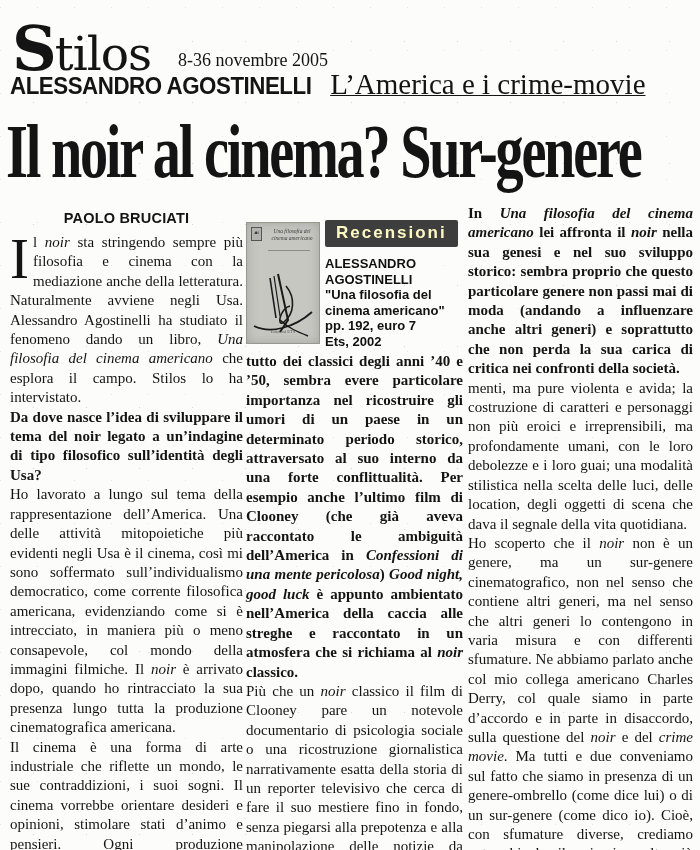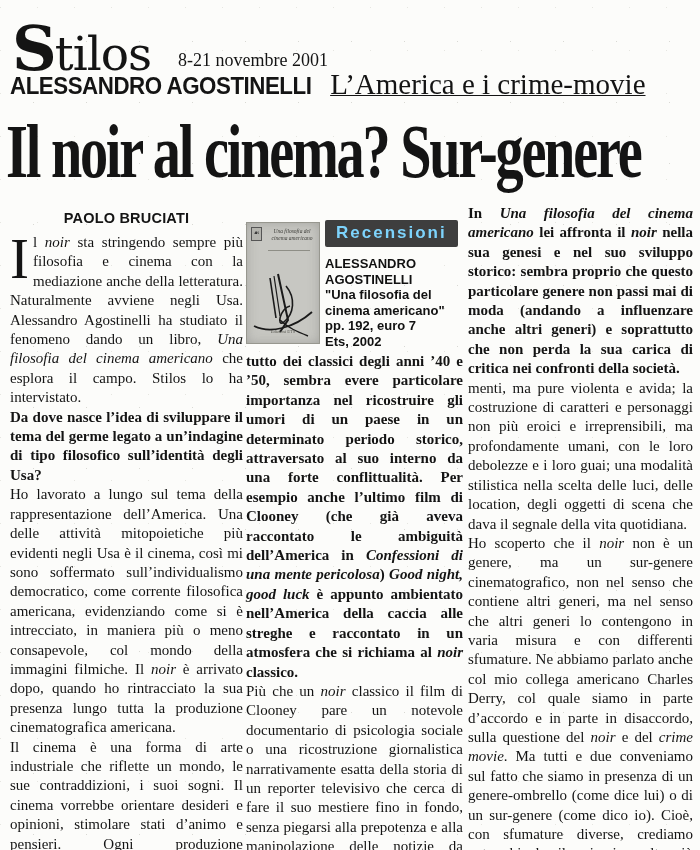--- a/index.html
+++ b/index.html
@@ -36,45 +36,45 @@
   .dropcap{float:left;font-size:57px;line-height:47px;padding:2px 4px 0 0;font-weight:400;}
   
   .review-box{position:relative;height:134px;text-align:left;}
   .book-cover{position:absolute;left:0;top:4px;width:74px;height:122px;background:#c7c7c2;box-shadow:inset 0 0 0 1px #97978f, inset 0 0 12px rgba(90,90,85,.35);}
   .cover-logo{position:absolute;left:5px;top:5px;width:9px;height:12px;border:1px solid #555;background:#b4b4ae;font-size:7px;line-height:11px;text-align:center;color:#333;}
   .cover-title{position:absolute;left:22px;top:6px;right:4px;font-size:5.5px;line-height:6.5px;color:#3c3c38;font-style:italic;text-align:center;}
   .cover-rule{position:absolute;left:22px;top:28px;right:10px;height:1px;background:#8e8e86;}
   .cover-sketch{position:absolute;left:4px;bottom:4px;}
   .cover-footer{position:absolute;bottom:3px;left:0;right:0;text-align:center;font-size:4.5px;color:#55554e;}
   .review-meta{position:absolute;left:79px;top:2px;width:140px;font-family:"Liberation Sans",sans-serif;font-weight:700;}
-  .rec-label{display:inline-block;background:#3e3e3e;color:#7dd3fc;font-size:17px;line-height:1;padding:4px 11px 6px;letter-spacing:2px;border-radius:2px;margin-bottom:9px;}
+  .rec-label{display:inline-block;background:#3e3e3e;color:#fef9c3;font-size:17px;line-height:1;padding:4px 11px 6px;letter-spacing:2px;border-radius:2px;margin-bottom:9px;}
   .book-meta-line{font-size:13px;line-height:15.5px;color:#111;}
 </style>
 </head>
 <body>
 
 <div class="page">
 
   <div class="logo">
     <span class="s">S</span><span class="rest">tilos</span>
   </div>
-  <div class="issue-date">8-21 novembre 2001</div>
+  <div class="issue-date">8-36 novembre 2005</div>
 
   <div class="kicker">
     <span class="kicker-author">ALESSANDRO AGOSTINELLI</span>
     <span class="kicker-title">L’America e i crime-movie</span>
   </div>
 
   <h1 class="headline">Il noir al cinema? Sur-genere</h1>
 
   <div class="byline">PAOLO BRUCIATI</div>
 
   <div class="col col1">
       <p class="para"><span class="dropcap">I</span>l <i>noir</i> sta stringendo sempre più filosofia e cinema con la mediazione anche della letteratura. Naturalmente avviene negli Usa. Alessandro Agostinelli ha studiato il fenomeno dando un libro, <i>Una filosofia del cinema americano</i> che esplora il campo. Stilos lo ha intervistato.</p>
-      <p class="para q">Da dove nasce l’idea di sviluppare il tema del germe legato a un’indagine di tipo filosofico sull’identità degli Usa?</p>
+      <p class="para q">Da dove nasce l’idea di sviluppare il tema del noir legato a un’indagine di tipo filosofico sull’identità degli Usa?</p>
       <p class="para">Ho lavorato a lungo sul tema della rappresentazione dell’America. Una delle attività mitopoietiche più evidenti negli Usa è il cinema, così mi sono soffermato sull’individualismo democratico, come corrente filosofica americana, evidenziando come si è intrecciato, in maniera più o meno consapevole, col mondo della immagini filmiche. Il <i>noir</i> è arrivato dopo, quando ho rintracciato la sua presenza lungo tutta la produzione cinematografica americana.</p>
       <p class="para">Il cinema è una forma di arte industriale che riflette un mondo, le sue contraddizioni, i suoi sogni. Il cinema vorrebbe orientare desideri e opinioni, stimolare stati d’animo e pensieri. Ogni produzione cinematografica, oltre alle intenzione dell’autore, riflette lo spirito di un popolo. Non sto parlando delle nazioni di stampo ottocentesco. Sto dicendo, più banalmente, che ogni gruppo linguistico e culturale ha anche nel cinema una forma di costruzione identitaria forte. E ogni cinematografia nazionale non può prescindere dal suo orizzonte culturale e filosofico. Quello americano è legato all’individualismo.</p>
     </div>
 
   <div class="col col2">
     <div class="review-box">
       <div class="book-cover">
         <div class="cover-logo">☙</div>
         <div class="cover-title">Una filosofia del cinema americano</div>
         <div class="cover-rule"></div>

